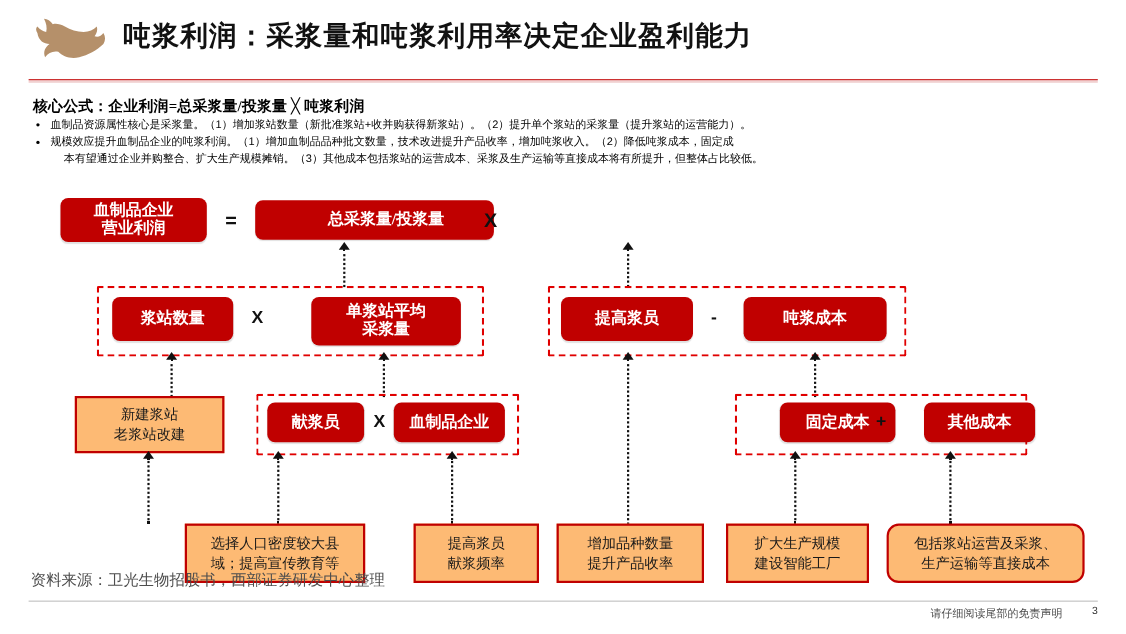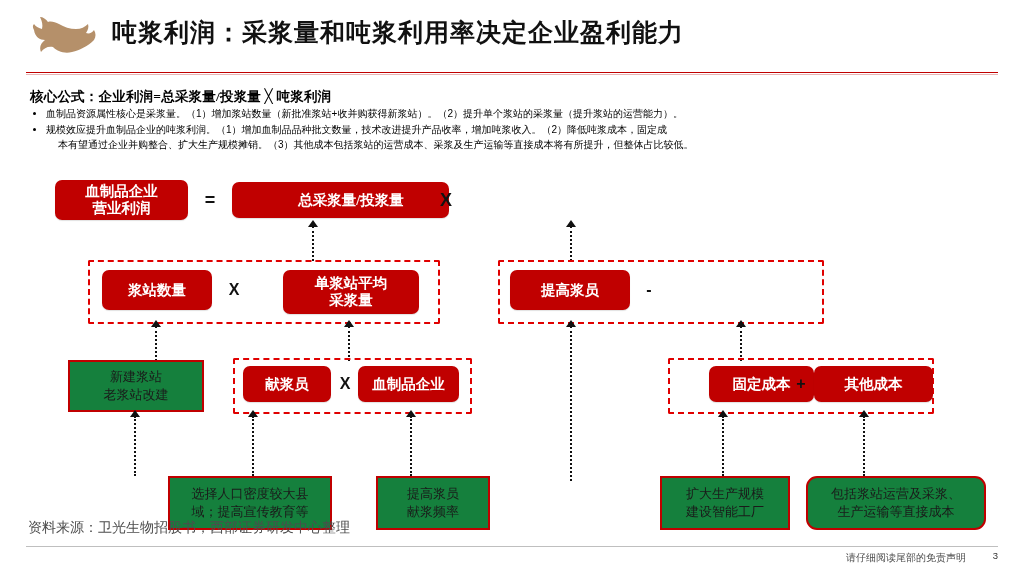--- a/index.html
+++ b/index.html
@@ -46,21 +46,21 @@
   .diagram{position:absolute;left:0;top:160px;width:1024px;height:380px;}
 
   .rbox{
     position:absolute;background:#c00000;border-radius:7px;
     color:#ffffff;display:flex;align-items:center;justify-content:center;
     text-align:center;font-weight:bold;font-size:14.5px;line-height:17px;
     font-family:"Liberation Serif","DejaVu Serif",serif;
     box-shadow:0 1px 1px rgba(0,0,0,.12);
   }
   .wbox{
-    position:absolute;background:#15803d;border:2px solid #c00000;
+    position:absolute;background:#fdba74;border:2px solid #c00000;
     color:#1a1a1a;display:flex;align-items:center;justify-content:center;
     text-align:center;font-weight:normal;font-size:13px;line-height:18px;
     font-family:"Liberation Serif","DejaVu Serif",serif;
   }
   .dash{
     position:absolute;border:2.5px dashed #e00000;border-radius:2px;
     background:transparent;
   }
   .op{
     position:absolute;font-size:18px;font-weight:bold;color:#111;
@@ -150,20 +150,21 @@
 
     <div class="rbox" style="left:283px;top:110px;width:136px;height:44px;white-space:pre-line;">单浆站平均
 采浆量</div>
 
     <div class="dash" style="left:498px;top:100px;width:322px;height:60px;"></div>
 
     <div class="rbox" style="left:510px;top:110px;width:120px;height:40px;">提高浆员</div>
 
     <div class="op small" style="left:637px;top:118px;width:24px;height:24px;">-</div>
 
+    <div class="rbox" style="left:676px;top:110px;width:130px;height:40px;">吨浆成本</div>
 
     <div class="conn" style="left:155px;top:166px;height:35px;"></div>
     <div class="arrowhead" style="left:151px;top:160px;"></div>
 
     <div class="conn" style="left:348px;top:166px;height:35px;"></div>
     <div class="arrowhead" style="left:344px;top:160px;"></div>
 
     <div class="conn" style="left:570px;top:166px;height:155px;"></div>
     <div class="arrowhead" style="left:566px;top:160px;"></div>
 
@@ -180,21 +181,21 @@
     <div class="op small" style="left:334px;top:212px;width:22px;height:24px;">X</div>
 
     <div class="rbox" style="left:358px;top:206px;width:101px;height:36px;">血制品企业</div>
 
     <div class="dash" style="left:668px;top:198px;width:262px;height:52px;"></div>
 
     <div class="rbox" style="left:681px;top:206px;width:105px;height:36px;margin-left:28px;">固定成本</div>
 
     <div class="op small" style="left:790px;top:212px;width:22px;height:24px;">+</div>
 
-    <div class="rbox" style="left:814px;top:206px;width:119px;height:36px;">其他成本</div>
+    <div class="rbox" style="left:840px;top:206px;width:101px;height:36px;">其他成本</div>
 
     <div class="conn" style="left:134px;top:256px;height:60px;"></div>
     <div class="arrowhead" style="left:130px;top:250px;"></div>
 
     <div class="conn" style="left:252px;top:256px;height:60px;"></div>
     <div class="arrowhead" style="left:248px;top:250px;"></div>
 
     <div class="conn" style="left:410px;top:256px;height:60px;"></div>
     <div class="arrowhead" style="left:406px;top:250px;"></div>
 
@@ -203,20 +204,22 @@
 
     <div class="conn" style="left:863px;top:256px;height:60px;"></div>
     <div class="arrowhead" style="left:859px;top:250px;"></div>
 
     <div class="wbox" style="left:376px;top:316px;width:110px;height:50px;white-space:pre-line;">提高浆员
 献浆频率</div>
 
     <div class="wbox" style="left:168px;top:316px;width:160px;height:50px;white-space:pre-line;">选择人口密度较大县
 域；提高宣传教育等</div>
 
+    <div class="wbox" style="left:506px;top:316px;width:130px;height:50px;white-space:pre-line;">增加品种数量
+提升产品收率</div>
 
     <div class="wbox" style="left:660px;top:316px;width:126px;height:50px;white-space:pre-line;">扩大生产规模
 建设智能工厂</div>
 
     <div class="wbox" style="left:806px;top:316px;width:176px;height:50px;white-space:pre-line;border-radius:11px;">包括浆站运营及采浆、
 生产运输等直接成本</div>
   </div>
 
   <div class="footer-rule"></div>
   <div class="src">资料来源：卫光生物招股书，西部证券研发中心整理</div>

